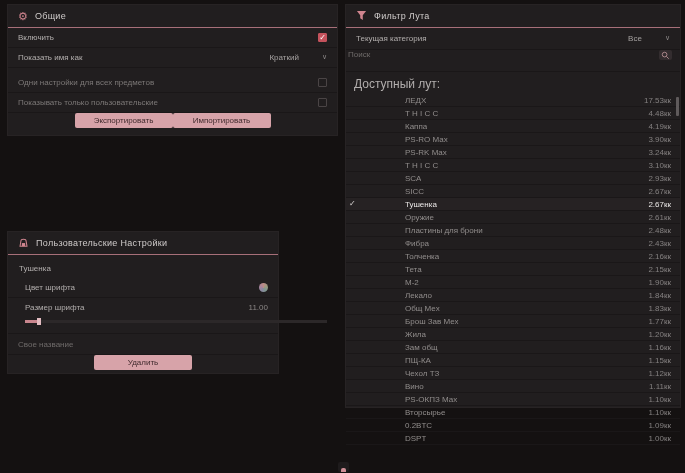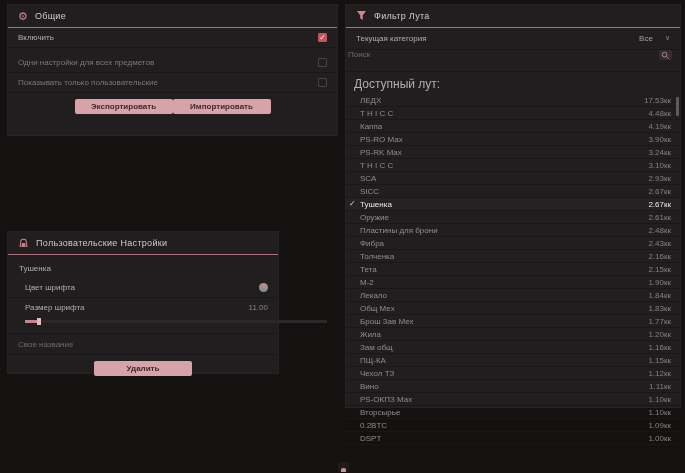--- a/index.html
+++ b/index.html
@@ -25,24 +25,24 @@
   }
   .row.nosep{border-bottom:none;}
   .lbl{color:#b2aead;font-size:8px;}
   .lbl.dim{color:#7c7877;}
   .val{color:#8a8685;font-size:8px;}
   .cb{
     width:9px;height:9px;box-sizing:border-box;border:1px solid #4a4445;
     border-radius:1px;font-size:8px;line-height:8px;text-align:center;color:#fff;
   }
   .cb.checked{background:#c4525c;border-color:#c4525c;}
-  .dd{display:flex;align-items:flex-start;gap:12px;cursor:default;}
+  .dd{display:flex;align-items:flex-start;gap:23px;cursor:default;}
   .dd .ddval{color:#a5a1a0;font-size:8px;}
   .chev{color:#8a8686;font-size:7px;line-height:7px;}
-  .btnrow{display:flex;justify-content:center;gap:0;margin-top:6px;font-weight:bold;}
+  .btnrow{display:flex;justify-content:center;gap:0;}
   .btn{
     background:#d7a3a9;color:#402a2d;font-size:8px;border-radius:2px;
     padding:3px 0;width:98px;text-align:center;
   }
   .spacer{height:5px;}
   .secname{padding:9px 10px 5px 11px;color:#b2aead;font-size:8px;}
   .indent{padding-left:17px;}
   .colorwheel{
     width:9px;height:9px;border-radius:50%;
     background:conic-gradient(#bb8b85,#9a9a7e,#7e968f,#8b87a0,#a9849b,#bb8b85);
@@ -63,21 +63,21 @@
   .searchbadge{
     width:13px;height:10px;background:#332d2f;border-radius:2px;
     display:flex;align-items:center;justify-content:center;
   }
   .listlabel{padding:5px 10px 3px 8px;color:#b2aead;font-size:12px;}
   .loot-list{position:relative;}
   .loot-row{
     position:relative;display:flex;align-items:center;justify-content:space-between;
     height:12px;padding:0 9px 0 14px;border-bottom:1px solid #1a1718;
   }
-  .loot-name{color:#918d8c;font-size:8px;white-space:nowrap;overflow:hidden;}
+  .loot-name{color:#918d8c;font-size:8px;white-space:nowrap;overflow:hidden;margin-left:45px;}
   .loot-val{color:#848080;font-size:8px;white-space:nowrap;}
   .loot-row.checked{background:#262223;}
   .loot-row.checked .loot-name,.loot-row.checked .loot-val{color:#eae7e6;}
   .loot-check{position:absolute;left:3px;top:1px;color:#d9d5d4;font-size:8px;line-height:10px;}
   .scrollthumb{position:absolute;right:1px;top:92px;width:3px;height:19px;background:#5f5a5b;border-radius:1px;}
   .drag-handle{
     position:absolute;left:338px;top:462px;width:11px;height:10px;
     background:#1e1b1c;border-radius:2px;display:flex;align-items:flex-end;justify-content:center;
   }
   .drag-dot{width:5px;height:4px;background:#cf8e96;border-radius:2px 2px 0 0;margin-bottom:0;}
@@ -87,20 +87,27 @@
 
 <div class="panel" style="left:7px;top:4px;width:331px;height:132px">
   <div class="phead">
     <span class="picon">⚙</span>
     <span class="ptitle">Общие</span>
   </div>
   <div class="row">
     <span class="lbl">Включить</span>
     <span class="cb checked">✓</span>
   </div>
+  <div class="row">
+    <span class="lbl">Показать имя как</span>
+    <span class="dd">
+      <span class="ddval">Краткий</span>
+      <span class="chev">∨</span>
+    </span>
+  </div>
   <div class="spacer"></div>
   <div class="row">
     <span class="lbl dim">Одни настройки для всех предметов</span>
     <span class="cb"></span>
   </div>
   <div class="row">
     <span class="lbl dim">Показывать только пользовательские</span>
     <span class="cb"></span>
   </div>
   <div class="btnrow">

